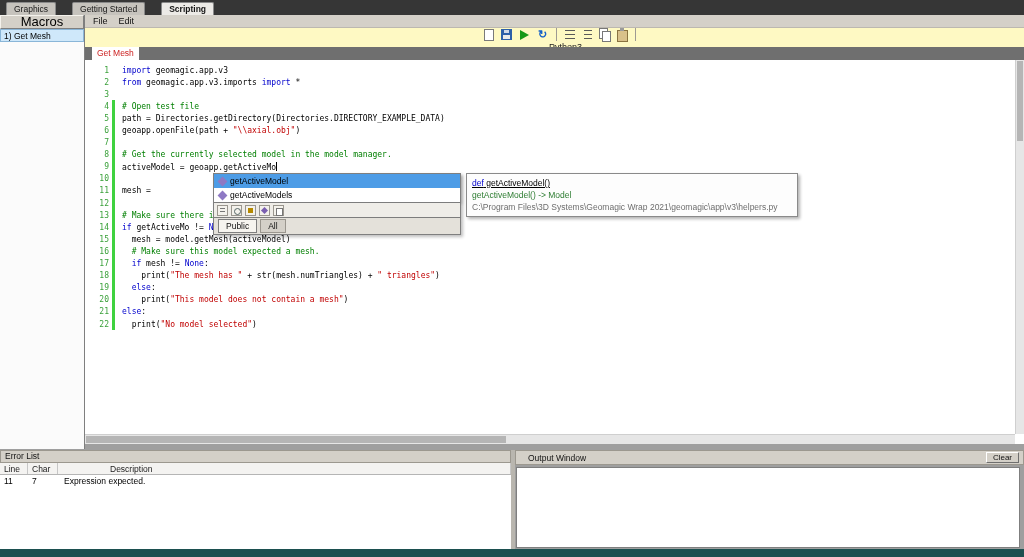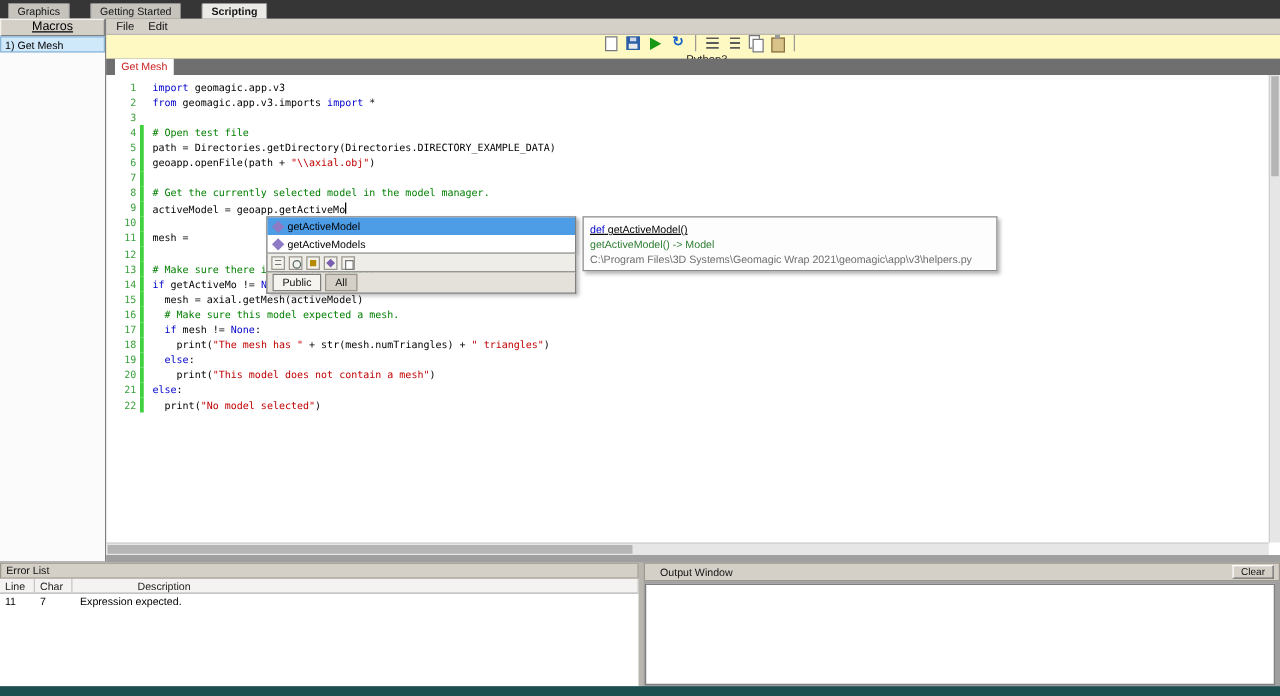--- a/index.html
+++ b/index.html
@@ -10,21 +10,21 @@
   .toptabs { position:absolute; left:0; top:0; width:100%; height:15px; background:#363636;
              display:flex; align-items:flex-end; padding-left:6px; gap:16px; }
   .wtab { height:13px; background:#c6c3bd; color:#161616; font-size:8.5px; line-height:12px;
           padding:0 7px; border:1px solid #8a8a8a; border-bottom:none; border-radius:2px 2px 0 0; }
   .wtab.active { background:#eceae6; font-weight:bold; }
 
   
   .sidebar { position:absolute; left:0; top:15px; width:85px; height:434px; background:#fbfbfb;
              border-right:1px solid #7f7f7f; }
   .sidebar-header { height:14px; background:#d4d0c8; border:1px solid; border-color:#f4f2ec #7f7f7f #7f7f7f #f4f2ec;
-                    font-size:10px; text-align:center; line-height:12px;text-decoration:underline; }
+                    font-size:13px; text-align:center; line-height:12px; }
   .sb-item { height:13px; font-size:8.5px; line-height:12px; padding-left:3px; color:#000; }
   .sb-item.selected { background:#cfe8fa; border:1px solid #8ab6d8; }
 
   
   .menubar { position:absolute; left:85px; top:15px; right:0; height:13px; background:#d4d0c8;
              border-bottom:1px solid #bcb8b0; display:flex; gap:11px; padding-left:8px; align-items:center;
              font-size:9px; color:#111; }
   .toolbar { position:absolute; left:85px; top:28px; right:0; height:19px; background:#fef9c3;
              display:flex; align-items:center; padding-left:12px;flex-direction:column; }
   .tb-icons { display:flex; align-items:center; gap:4px; }
@@ -232,21 +232,21 @@
           <div class="ct"><span class="tok-cm"># Make sure there is an active model.</span></div>
         </div>
         <div class="cl">
           <div class="ln">14</div>
           <div class="bar on"></div>
           <div class="ct"><span class="tok-kw">if</span><span class="tok-pl"> getActiveMo != </span><span class="tok-kw">None</span><span class="tok-pl">:</span></div>
         </div>
         <div class="cl">
           <div class="ln">15</div>
           <div class="bar on"></div>
-          <div class="ct"><span class="tok-pl">  mesh = axial.getMesh(activeModel)</span></div>
+          <div class="ct"><span class="tok-pl">  mesh = model.getMesh(activeModel)</span></div>
         </div>
         <div class="cl">
           <div class="ln">16</div>
           <div class="bar on"></div>
           <div class="ct"><span class="tok-cm">  # Make sure this model expected a mesh.</span></div>
         </div>
         <div class="cl">
           <div class="ln">17</div>
           <div class="bar on"></div>
           <div class="ct"><span class="tok-pl">  </span><span class="tok-kw">if</span><span class="tok-pl"> mesh != </span><span class="tok-kw">None</span><span class="tok-pl">:</span></div>

